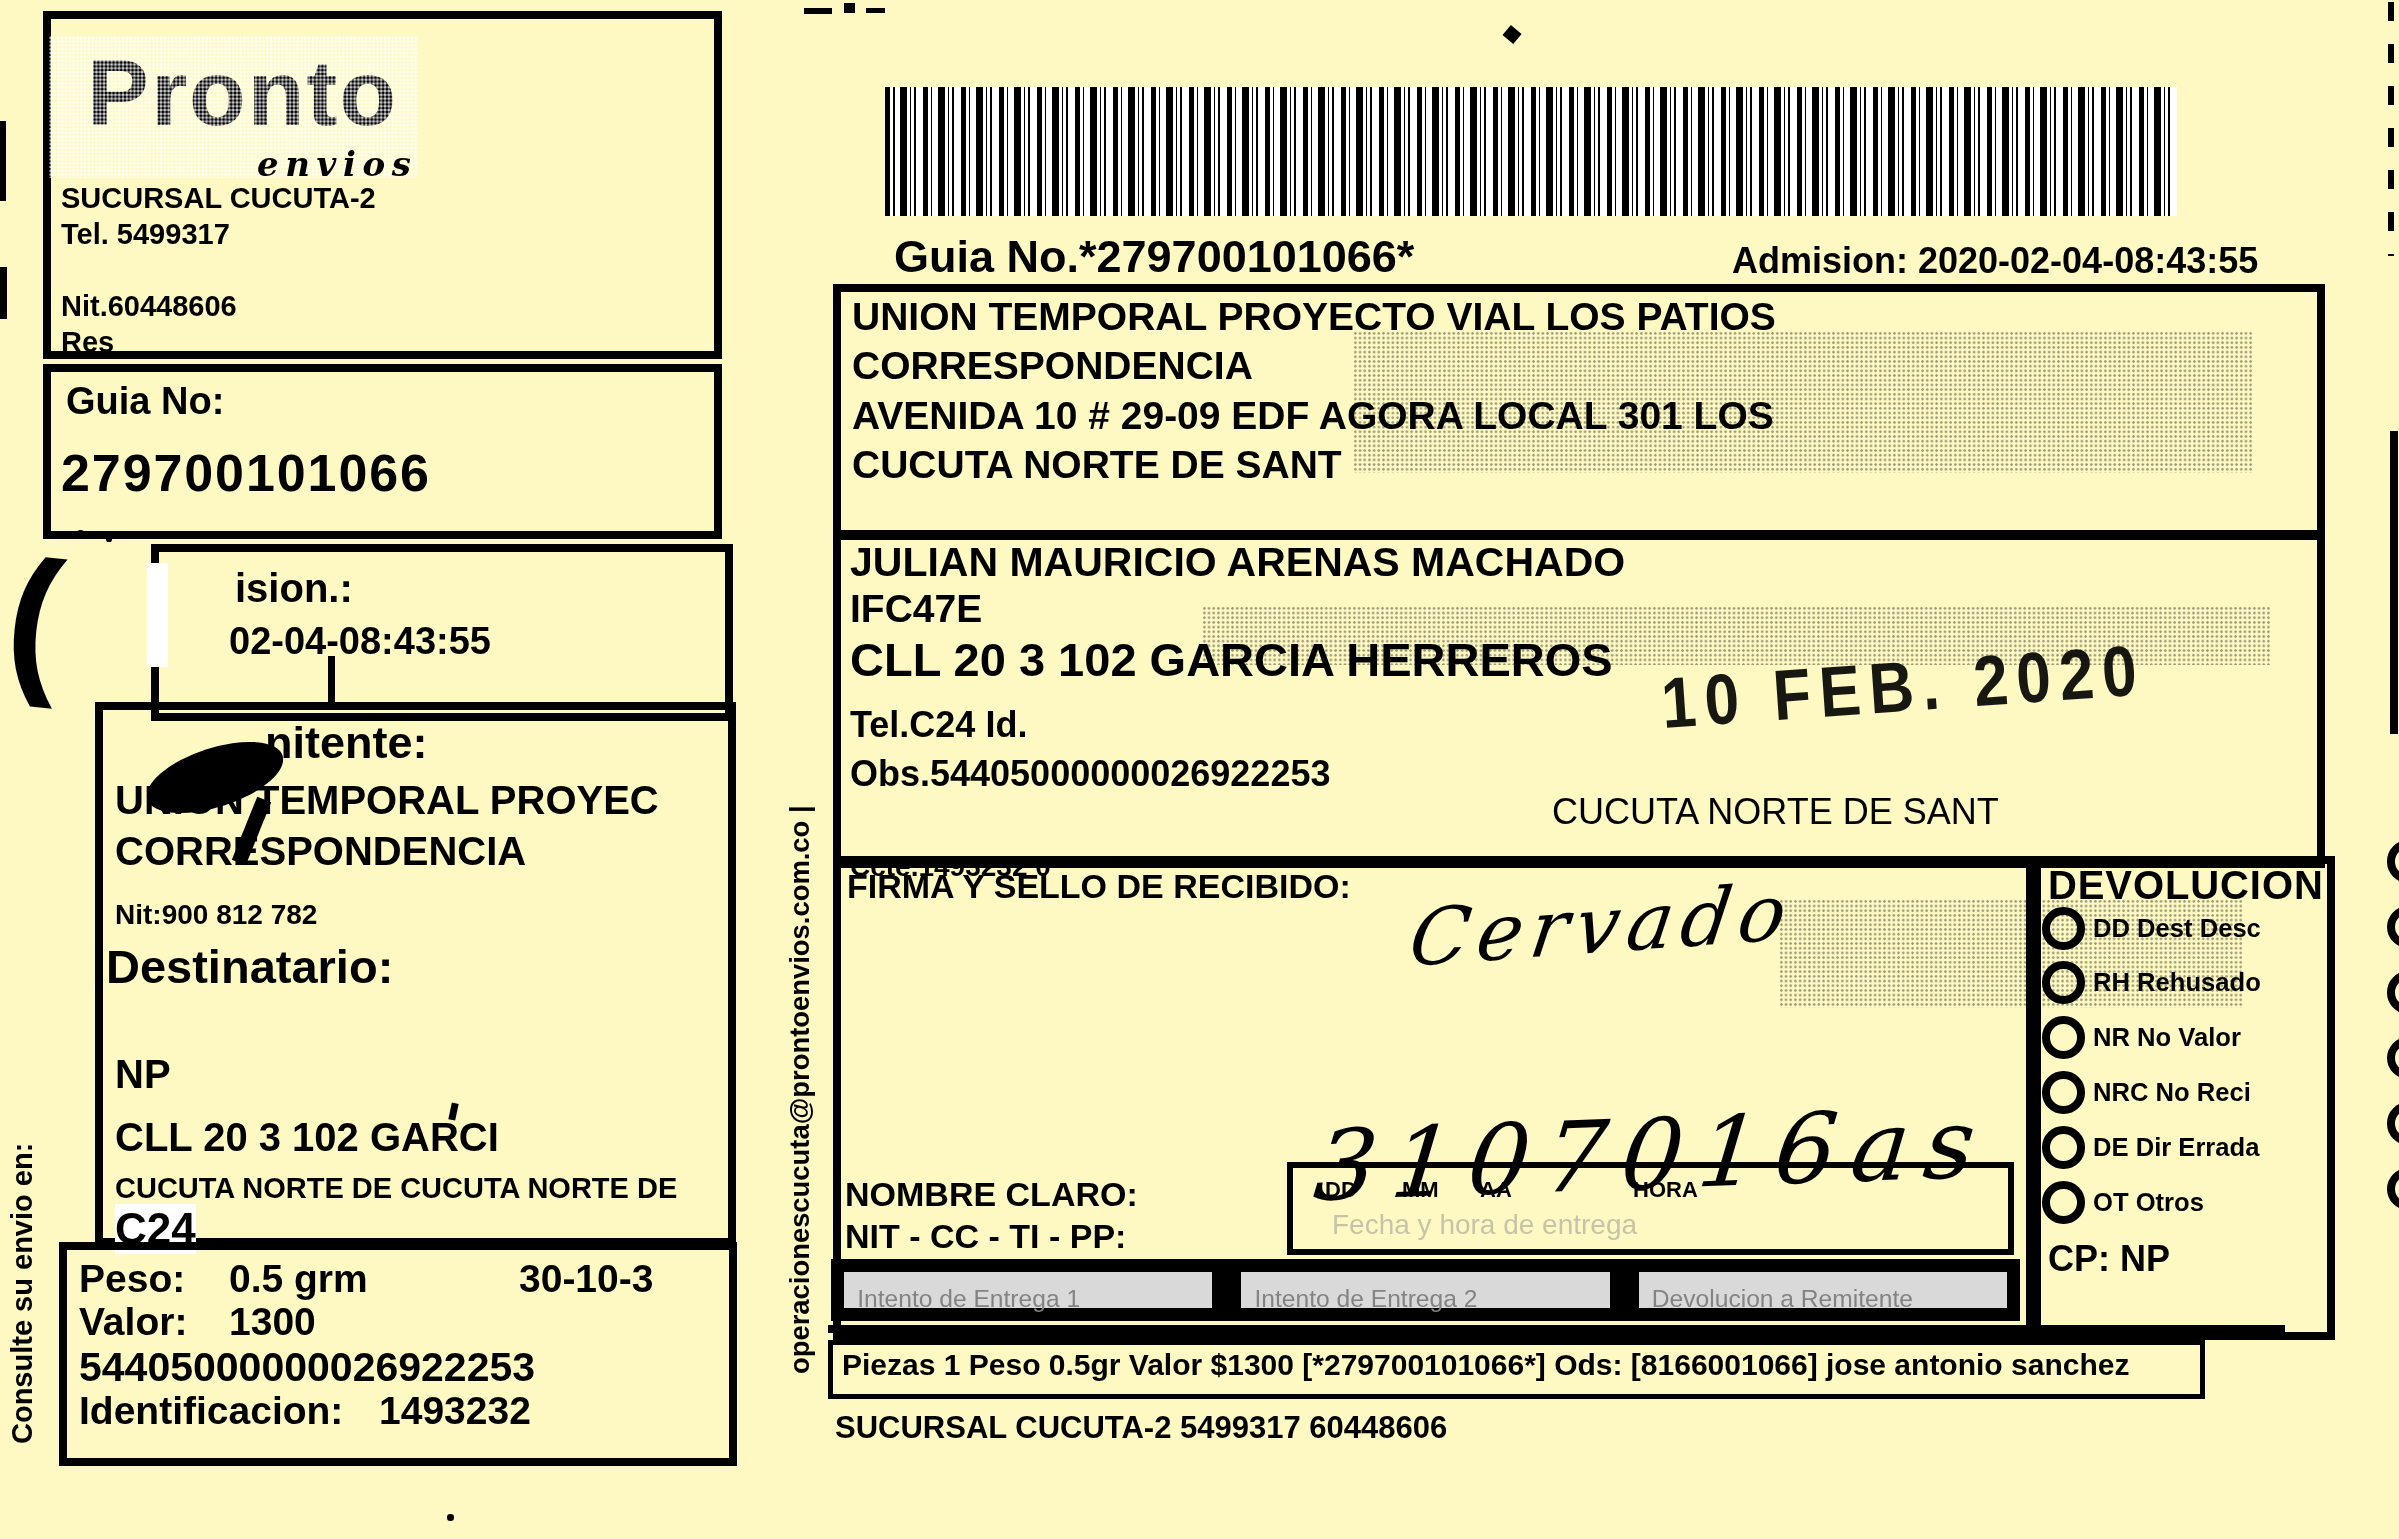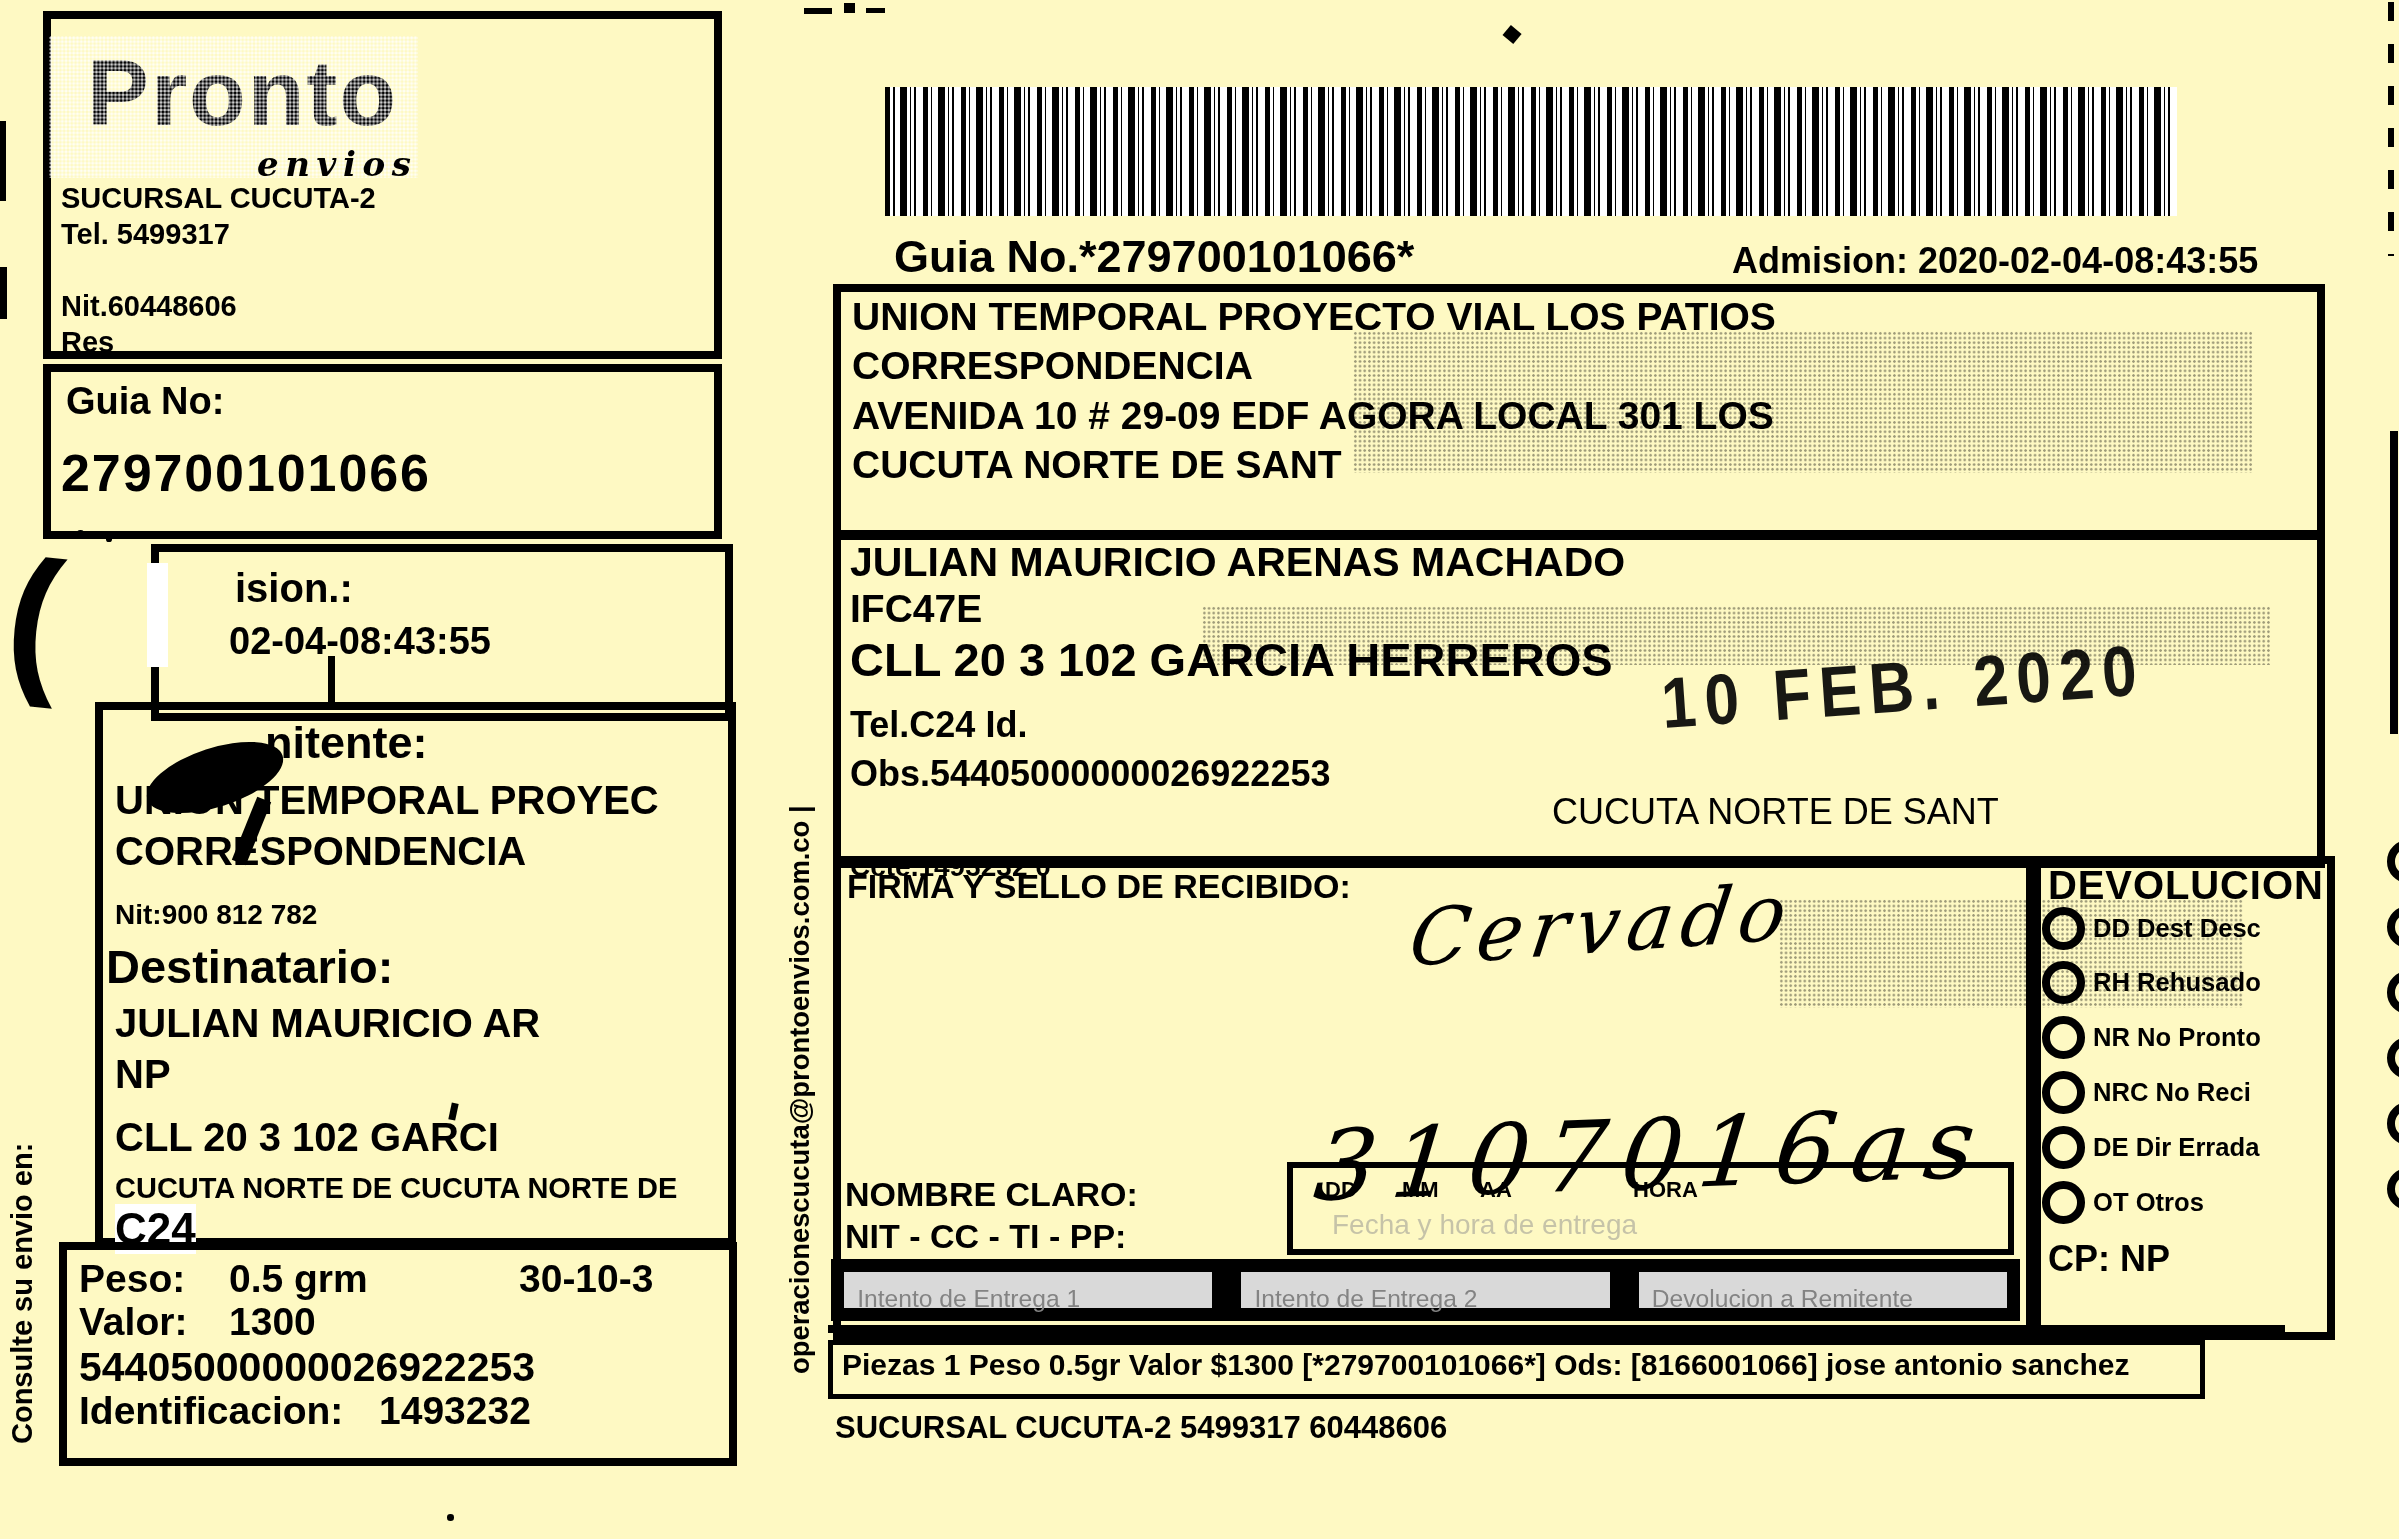--- a/index.html
+++ b/index.html
@@ -46,21 +46,20 @@
   <div class="blk" style="left:147px;top:563px;width:21px;height:104px;background:#fff"></div>
   <div class="abs b" style="left:235px;top:566px;font-size:40px">ision.:</div>
   <div class="abs b" style="left:229px;top:620px;font-size:38px">02-04-08:43:55</div>
 
   <div class="box" style="left:95px;top:702px;width:625px;height:528px"></div>
   <div class="abs b" style="left:265px;top:717px;font-size:45px">nitente:</div>
   <div class="abs b" style="left:115px;top:778px;font-size:40px">UNION TEMPORAL PROYEC</div>
   <div class="abs b" style="left:115px;top:829px;font-size:40px">CORRESPONDENCIA</div>
   <div class="abs b" style="left:115px;top:899px;font-size:28px">Nit:900 812 782</div>
   <div class="abs b" style="left:106px;top:939px;font-size:47px">Destinatario:</div>
-  <div class="abs b" style="left:115px;top:1001px;font-size:40px">JULIAN MAURICIO AR</div>
   <div class="abs b" style="left:115px;top:1052px;font-size:40px">NP</div>
   <div class="abs b" style="left:115px;top:1115px;font-size:40px">CLL 20 3 102 GARCI</div>
   <div class="abs b" style="left:115px;top:1172px;font-size:29px">CUCUTA NORTE DE  CUCUTA NORTE DE</div>
   <div class="abs b" style="left:115px;top:1204px;font-size:44px;background:#fff">C24</div>
 
   <div class="blk" style="left:144px;top:748px;width:142px;height:59px;border-radius:50%;transform:rotate(-18deg)"></div>
   <div class="blk" style="left:244px;top:797px;width:15px;height:68px;transform:rotate(22deg)"></div>
   <div class="blk" style="left:450px;top:1103px;width:6.6px;height:17px;transform:rotate(12deg)"></div>
 
   <div class="box" style="left:59px;top:1242px;width:662px;height:208px"></div>
@@ -124,21 +123,21 @@
   <div class="devrow" style="left:2042px;top:907px">
       <span class="circ"></span>
       <span>DD Dest Desc</span>
     </div>
   <div class="devrow" style="left:2042px;top:961px">
       <span class="circ"></span>
       <span>RH Rehusado</span>
     </div>
   <div class="devrow" style="left:2042px;top:1016px">
       <span class="circ"></span>
-      <span>NR No Pronto</span>
+      <span>NR No Valor</span>
     </div>
   <div class="devrow" style="left:2042px;top:1071px">
       <span class="circ"></span>
       <span>NRC No Reci</span>
     </div>
   <div class="devrow" style="left:2042px;top:1126px">
       <span class="circ"></span>
       <span>DE Dir Errada</span>
     </div>
   <div class="devrow" style="left:2042px;top:1181px">

